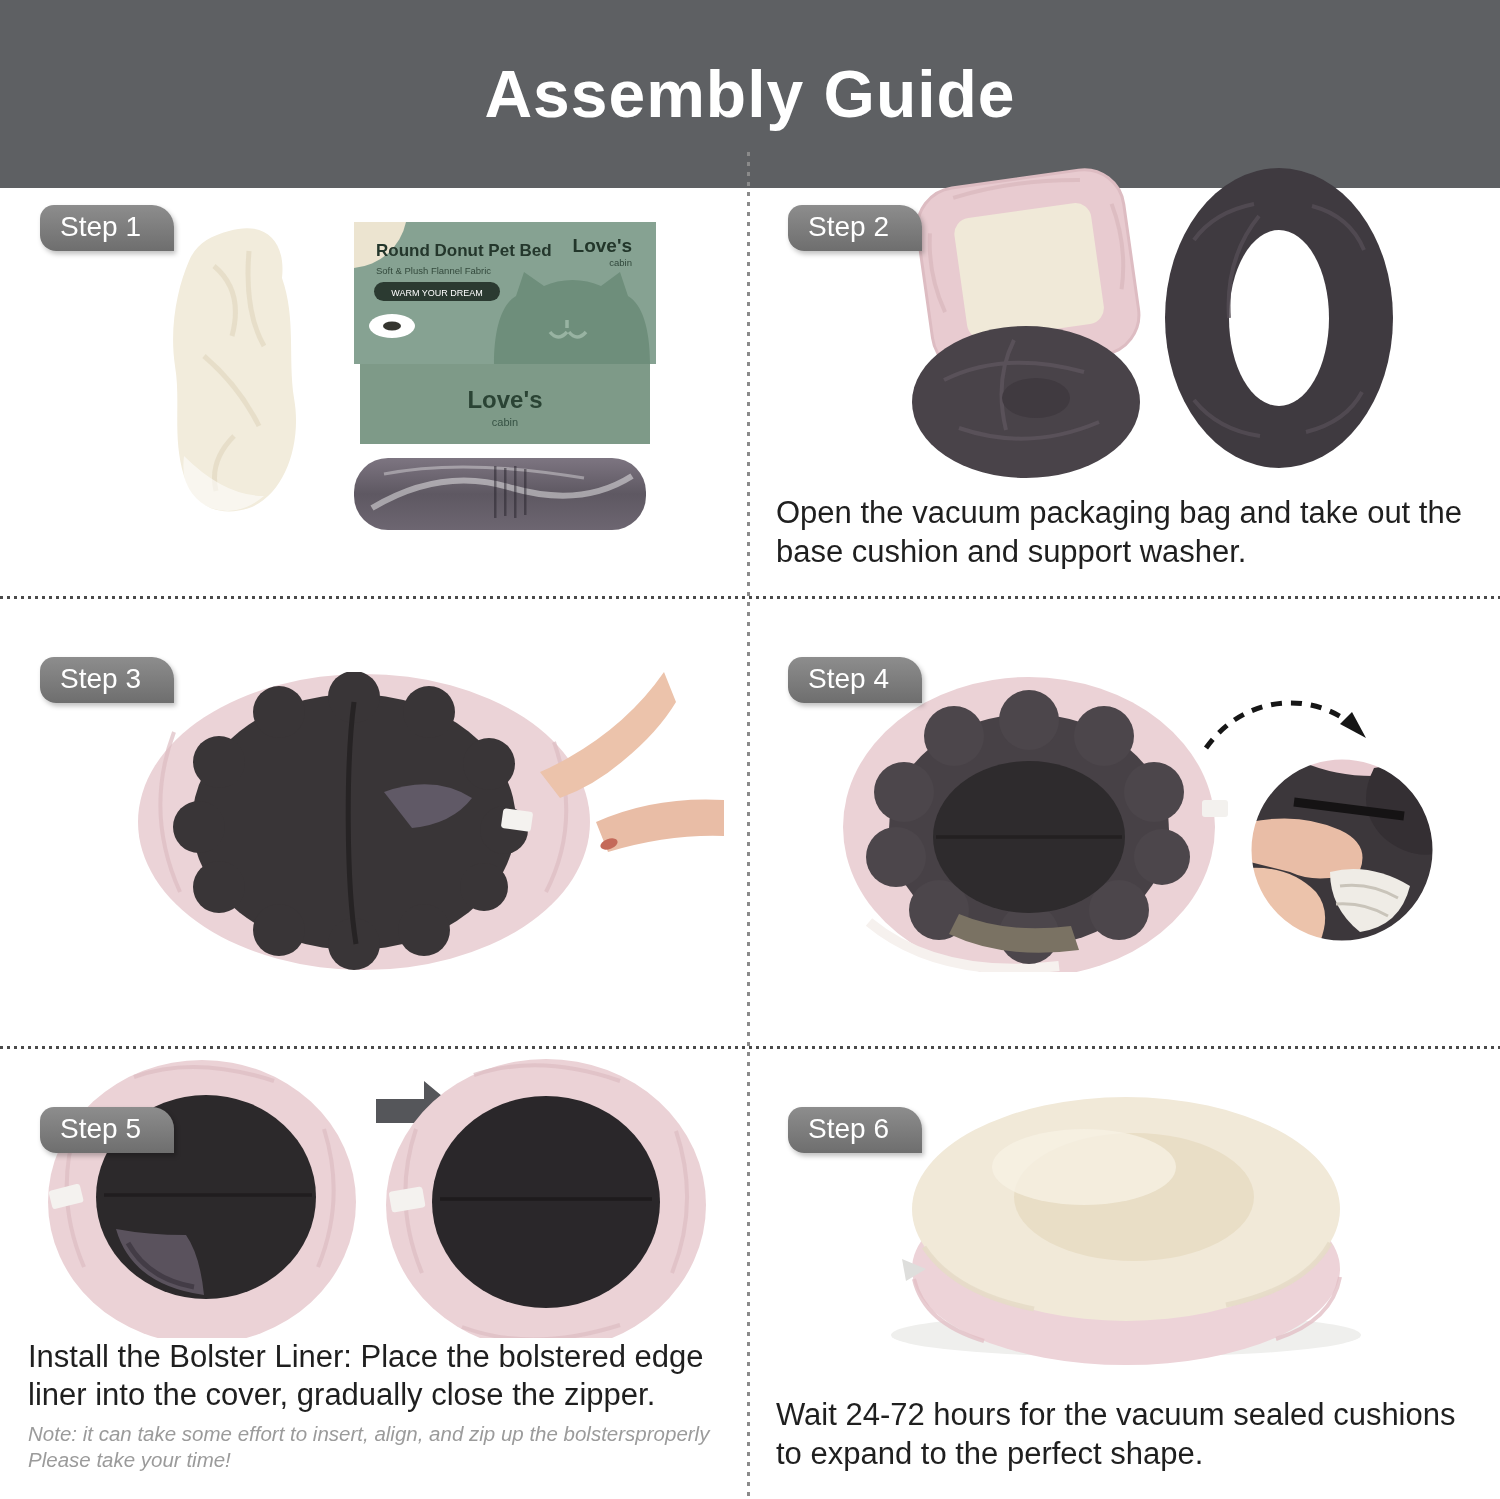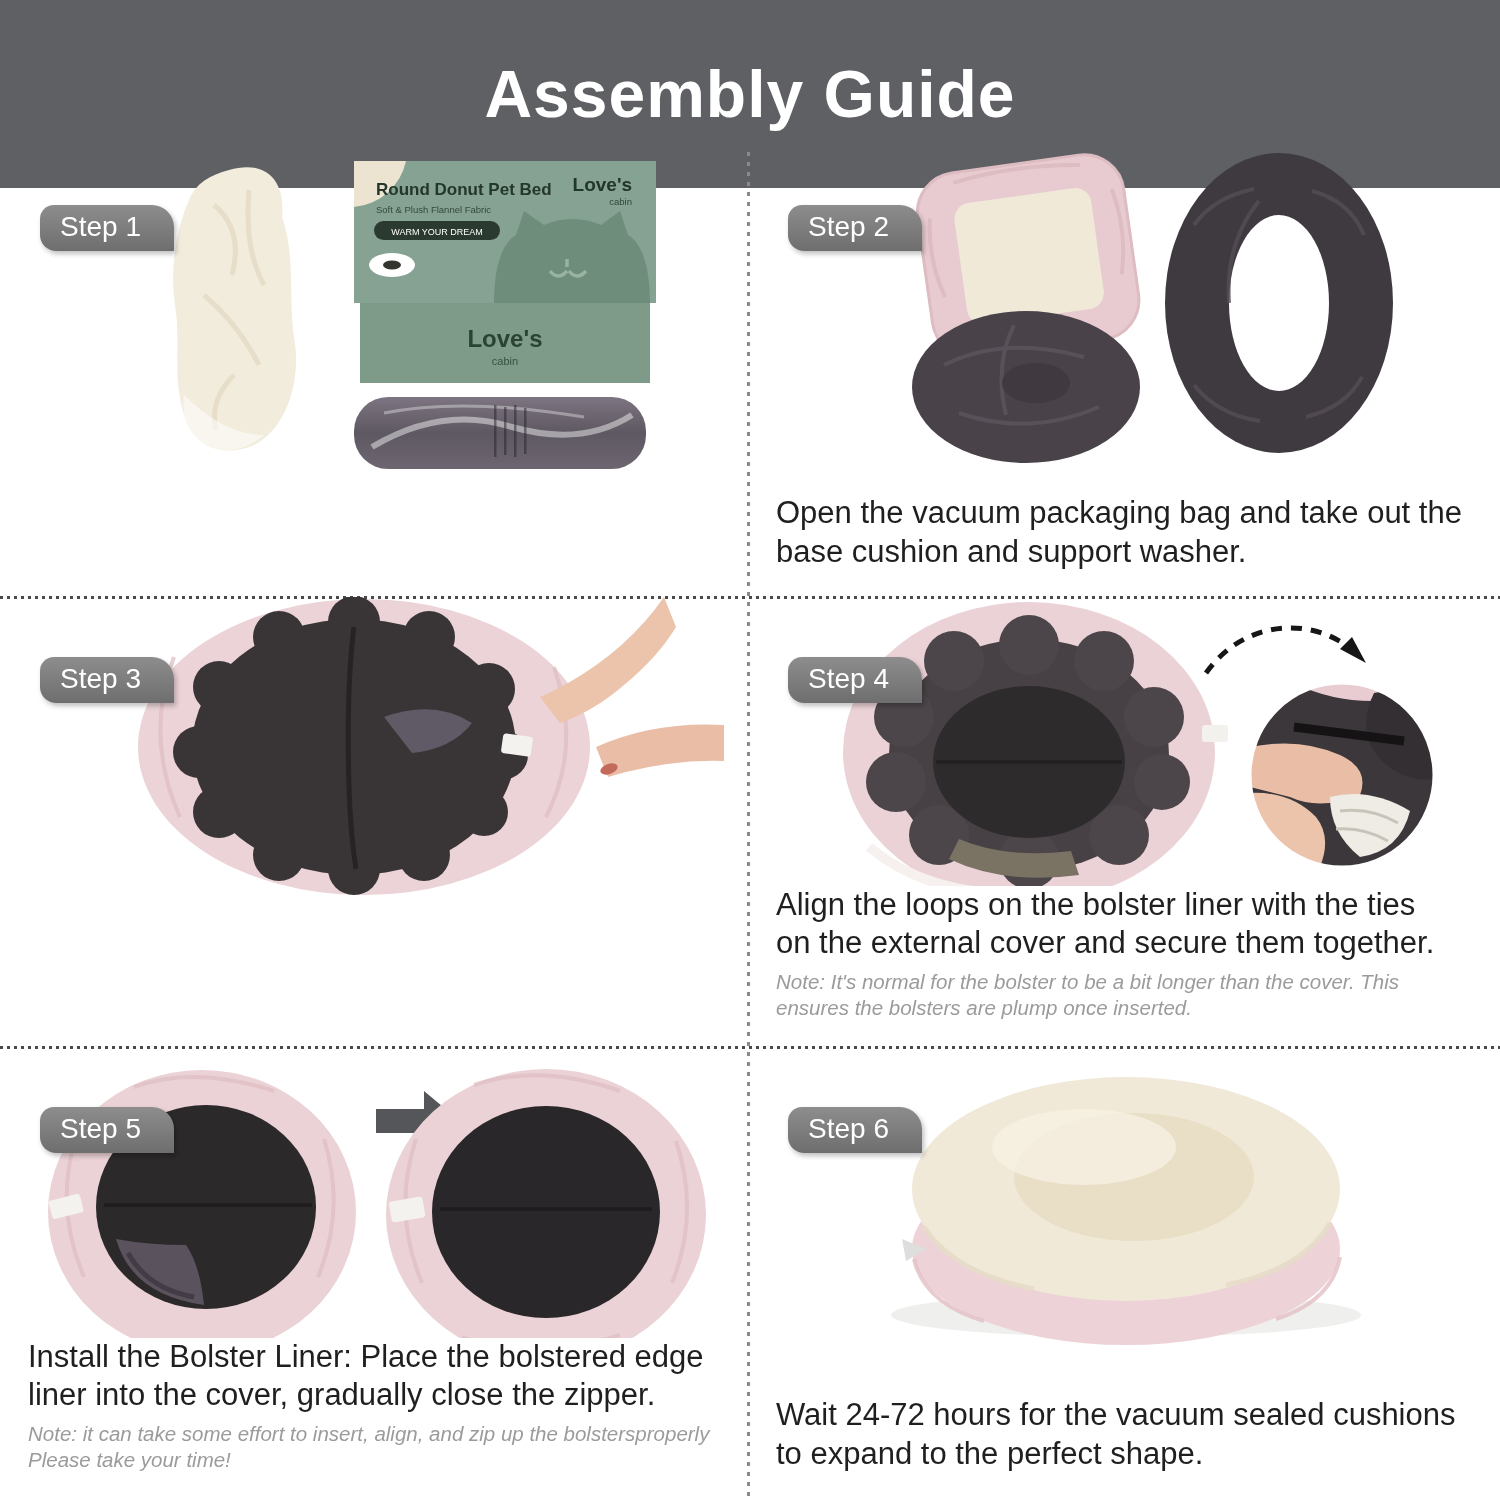--- a/index.html
+++ b/index.html
@@ -8,21 +8,21 @@
   .header{position:absolute;top:0;left:0;width:1500px;height:188px;background:#5e6063;
           display:flex;align-items:center;justify-content:center;}
   .header-title{color:#ffffff;font-size:66px;font-weight:bold;letter-spacing:1px;}
   .grid{position:absolute;top:145px;left:0;width:1500px;height:1354px;
         display:grid;grid-template-columns:748px 752px;grid-template-rows:452px 450px 452px;}
   .panel{position:relative;display:flex;flex-direction:column;}
   .badge{position:absolute;top:60px;left:40px;z-index:5;
          background:linear-gradient(180deg,#8d8d8d,#6e6e6e);
          color:#fff;font-size:28px;padding:6px 33px 8px 20px;
          border-radius:14px 22px 0 16px;box-shadow:2px 3px 5px rgba(0,0,0,0.25);}
-  .figure{flex:1 1 auto;display:flex;justify-content:center;overflow:hidden;}
+  .figure{flex:1 1 auto;display:flex;align-items:center;justify-content:center;overflow:hidden;}
   .caption-wrap{flex:0 0 auto;padding:0 26px 26px 28px;}
   .caption{font-size:31px;color:#1f1f1f;line-height:1.24;white-space:pre-line;max-width:716px;}
   .note{margin-top:6px;font-size:20.5px;font-style:italic;color:#9b9b9b;line-height:1.28;
         white-space:pre-line;max-width:716px;}
   .note:empty{display:none;}
   .divider-v{position:absolute;left:747px;top:152px;height:1347px;width:3px;
              background:repeating-linear-gradient(180deg,#8a8a8a 0 4px,transparent 4px 10px);}
   .divider-h{position:absolute;left:0;width:1500px;height:3px;
              background:repeating-linear-gradient(90deg,#4a4a4a 0 3px,transparent 3px 7px);}
   .divider-h.h1{top:596px;}
@@ -216,26 +216,20 @@
               <path d="M600,96 q-20,40 10,70 q24,20 50,16 l0,-96 Z" fill="#342f33"></path>
               <path d="M520,130 l110,14" stroke="#151314" stroke-width="9"></path>
               <path d="M556,200 q40,-10 80,14 q-10,40 -50,46 q-30,-24 -30,-60 Z" fill="#efece6"></path>
               <path d="M566,214 q30,-4 58,12 M562,232 q28,-2 52,12" stroke="#c9c4ba" stroke-width="3" fill="none"></path>
               <path d="M476,196 q40,-2 66,24 q16,20 4,50 l-70,0 Z" fill="#ecc3ab"></path>
             </g>
             <circle cx="568" cy="178" r="92" fill="none" stroke="#ffffff" stroke-width="3"></circle>
           </g>
         </svg>
       </div>
-      <div class="caption-wrap">
-        <div class="caption">Align the loops on the bolster liner with the ties
-on the external cover and secure them together.</div>
-        <div class="note">Note: It's normal for the bolster to be a bit longer than the cover. This
-ensures the bolsters are plump once inserted.</div>
-      </div>
     </div>
 
     <div class="panel">
       <div class="badge">Step 5</div>
       <div class="figure">
         <svg width="700" height="310" viewBox="0 0 700 310">
 
           <g>
             <ellipse cx="178" cy="165" rx="154" ry="142" fill="#ebd2d6"></ellipse>
             <path d="M52,90 q-22,70 8,140 M300,92 q22,70 -6,138 M110,40 q60,-22 140,4" stroke="#ddbcc2" stroke-width="4" fill="none" opacity="0.7"></path>

